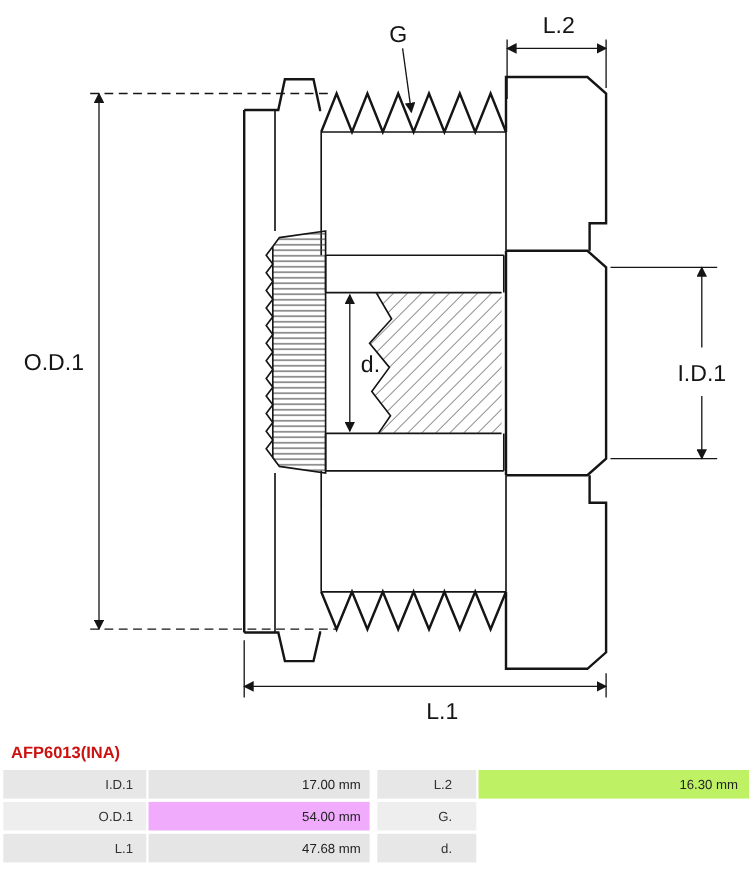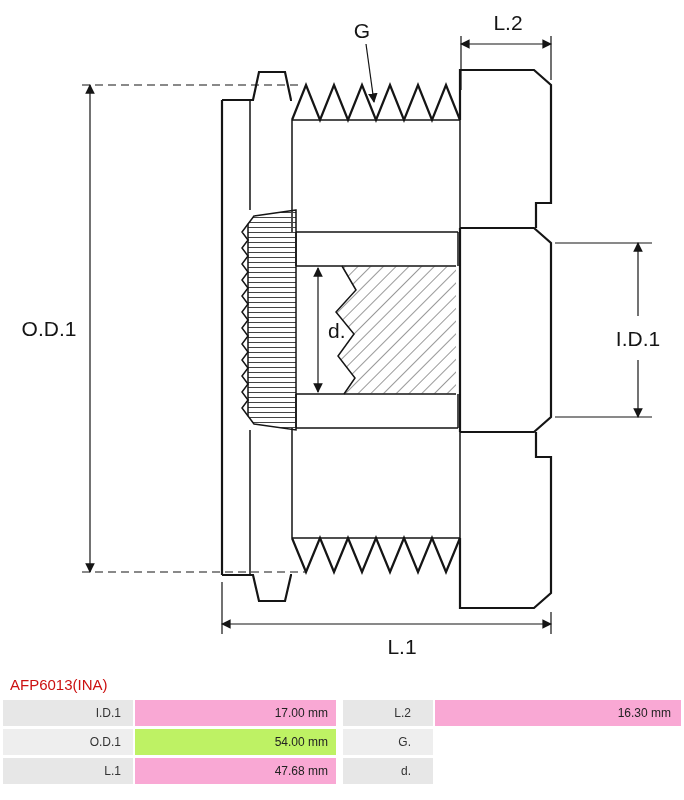--- a/index.html
+++ b/index.html
@@ -5,35 +5,35 @@
   html,body { margin:0; padding:0; }
   body {
     width:684px; height:800px; background:#ffffff;
     font-family:"Liberation Sans","DejaVu Sans",sans-serif;
     overflow:hidden;
   }
   .drawing-area { width:684px; height:672px; position:relative; background:#fff; }
   .drawing-area svg { display:block; }
   svg text { font-size:21px; fill:#151515; }
   .part-number {
-    color:#cc1111; font-weight:400; font-size:15px;
+    color:#cc1111; font-weight:700; font-size:15px;
     padding:4px 10px 4px; line-height:18px; cursor:pointer;
   }
   .spec-table { margin:2px 3px 0 3px; }
   .spec-row {
     display:flex; height:26px; line-height:26px;
     margin-bottom:3px; font-size:12px; color:#333;
   }
   .cell { box-sizing:border-box; white-space:nowrap; overflow:hidden; }
   .lab1 { width:130px; background:#e7e7e7; text-align:right; padding-right:12px; }
-  .val1 { width:201px; background:#f9a8d4; text-align:right; padding-right:8px; margin-left:2px; margin-right:7px; color:#222; }
+  .val1 { width:201px; background:#e5e5e5; text-align:right; padding-right:8px; margin-left:2px; margin-right:7px; color:#222; }
   .lab2 { width:90px;  background:#e7e7e7; text-align:right; padding-right:22px; }
-  .val2 { flex:1;      background:#f9a8d4; text-align:right; padding-right:10px; margin-left:2px; color:#222; }
+  .val2 { flex:1;      background:#bef264; text-align:right; padding-right:10px; margin-left:2px; color:#222; }
   .spec-row.alt .lab1, .spec-row.alt .lab2 { background:#eeeeee; }
-  .spec-row.alt .val1, .spec-row.alt .val2 { background:#bef264; }
+  .spec-row.alt .val1, .spec-row.alt .val2 { background:#f0abfc; }
 </style>
 </head>
 <body>
 
 <div class="drawing-area">
   <svg width="684" height="672" viewBox="0 0 684 672" xmlns="http://www.w3.org/2000/svg">
     <defs>
       <marker id="arr" viewBox="0 0 10 10" refX="9" refY="5" markerWidth="8" markerHeight="8" orient="auto-start-reverse">
         <path d="M0,0 L10,5 L0,10 z" fill="#151515"></path>
       </marker>

